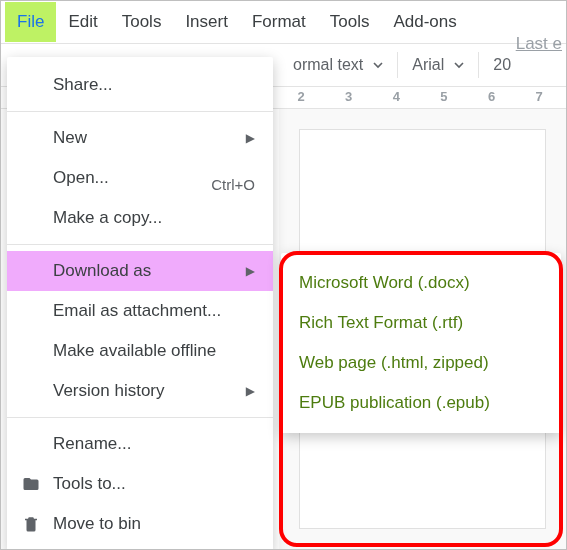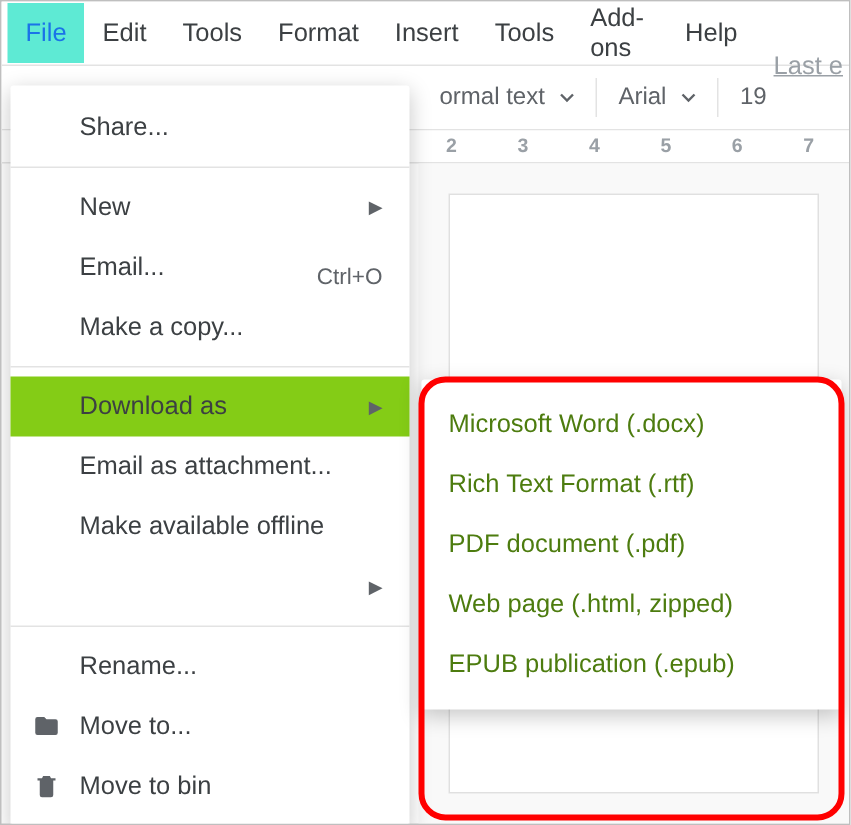--- a/index.html
+++ b/index.html
@@ -24,21 +24,21 @@
     padding: 0 0 0 4px;
     background: #fff;
   }
   .menubar .menu-item {
     padding: 10px 12px;
     color: #3c4043;
     font-size: 17px;
     cursor: default;
   }
   .menubar .menu-item.active {
-    background: #5eead4;
+    background: #bef264;
     color: #1a73e8;
   }
   .menubar .last {
     margin-left: auto;
     margin-right: 0;
     color: #9aa0a6;
     padding: 10px 4px 10px 12px;
     text-decoration: underline;
     white-space: nowrap;
     margin-top: 44px;
@@ -134,21 +134,21 @@
     color: #5f6368;
     font-size: 12px;
   }
   .dropdown .row .lead-icon {
     position: absolute;
     left: 14px;
     width: 20px; height: 20px;
     display:flex; align-items:center; justify-content:center;
     color: #5f6368;
   }
-  .dropdown .row.hover { background: #84cc16; }
+  .dropdown .row.hover { background: #f0abfc; }
   .dropdown hr {
     border: none;
     border-top: 1px solid #e3e3e3;
     margin: 6px 0;
   }
 
   
   .submenu {
     position: absolute;
     left: 280px;
@@ -182,25 +182,24 @@
     pointer-events: none;
   }
 </style>
 </head>
 <body>
 
 <div class="menubar">
   <div class="menu-item active">File</div>
   <div class="menu-item">Edit</div>
   <div class="menu-item">Tools</div>
+  <div class="menu-item">Insert</div>
   <div class="menu-item">Format</div>
-  <div class="menu-item">Insert</div>
   <div class="menu-item">Tools</div>
   <div class="menu-item">Add-ons</div>
-  <div class="menu-item">Help</div>
   <div class="menu-item last">Last e</div>
 </div>
 
 <div class="toolbar">
   <div class="group">
     <span>ormal text</span>
     <span class="caret">
       <svg viewBox="0 0 10 10">
           <path d="M1 3 L5 7 L9 3" fill="none" stroke="#5f6368" stroke-width="1.6"></path>
         </svg>
@@ -210,21 +209,21 @@
   <div class="group">
     <span>Arial</span>
     <span class="caret">
       <svg viewBox="0 0 10 10">
           <path d="M1 3 L5 7 L9 3" fill="none" stroke="#5f6368" stroke-width="1.6"></path>
         </svg>
     </span>
   </div>
   <div class="sep"></div>
   <div class="group">
-    <span>19</span>
+    <span>20</span>
   </div>
 </div>
 
 <div class="ruler">
   <div class="ticks">
     <span class="tick">2</span>
     <span class="tick">3</span>
     <span class="tick">4</span>
     <span class="tick">5</span>
     <span class="tick">6</span>
@@ -240,73 +239,71 @@
 <div class="dropdown">
   <div class="row">
     <span>Share...</span>
   </div>
   <hr>
   <div class="row">
     <span>New</span>
     <span class="chev">▶</span>
   </div>
   <div class="row">
-    <span>Email...</span>
+    <span>Open...</span>
     <span class="shortcut">Ctrl+O</span>
   </div>
   <div class="row">
     <span>Make a copy...</span>
   </div>
   <hr>
   <div class="row hover">
     <span>Download as</span>
     <span class="chev">▶</span>
   </div>
   <div class="row">
     <span>Email as attachment...</span>
   </div>
   <div class="row">
     <span>Make available offline</span>
   </div>
   <div class="row">
+    <span>Version history</span>
     <span class="chev">▶</span>
   </div>
   <hr>
   <div class="row">
     <span>Rename...</span>
   </div>
   <div class="row">
     <span class="lead-icon">
       <svg viewBox="0 0 24 24" width="18" height="18">
           <path fill="#5f6368" d="M10 4H4a2 2 0 0 0-2 2v12a2 2 0 0 0 2 2h16a2 2 0 0 0 2-2V8a2 2 0 0 0-2-2h-8l-2-2z"></path>
         </svg>
     </span>
-    <span>Move to...</span>
+    <span>Tools to...</span>
   </div>
   <div class="row">
     <span class="lead-icon">
       <svg viewBox="0 0 24 24" width="18" height="18">
           <path fill="#5f6368" d="M6 7h12v13a2 2 0 0 1-2 2H8a2 2 0 0 1-2-2V7zm3-4h6l1 2h4v2H4V5h4l1-2z"></path>
         </svg>
     </span>
     <span>Move to bin</span>
   </div>
 </div>
 
 <div class="submenu">
   <div class="srow">
       <span>Microsoft Word (.docx)</span>
     </div>
   <div class="srow">
       <span>Rich Text Format (.rtf)</span>
     </div>
   <div class="srow">
-      <span>PDF document (.pdf)</span>
-    </div>
-  <div class="srow">
       <span>Web page (.html, zipped)</span>
     </div>
   <div class="srow">
       <span>EPUB publication (.epub)</span>
     </div>
 </div>
 
 <div class="highlight-box"></div>
 
 </body></html>

